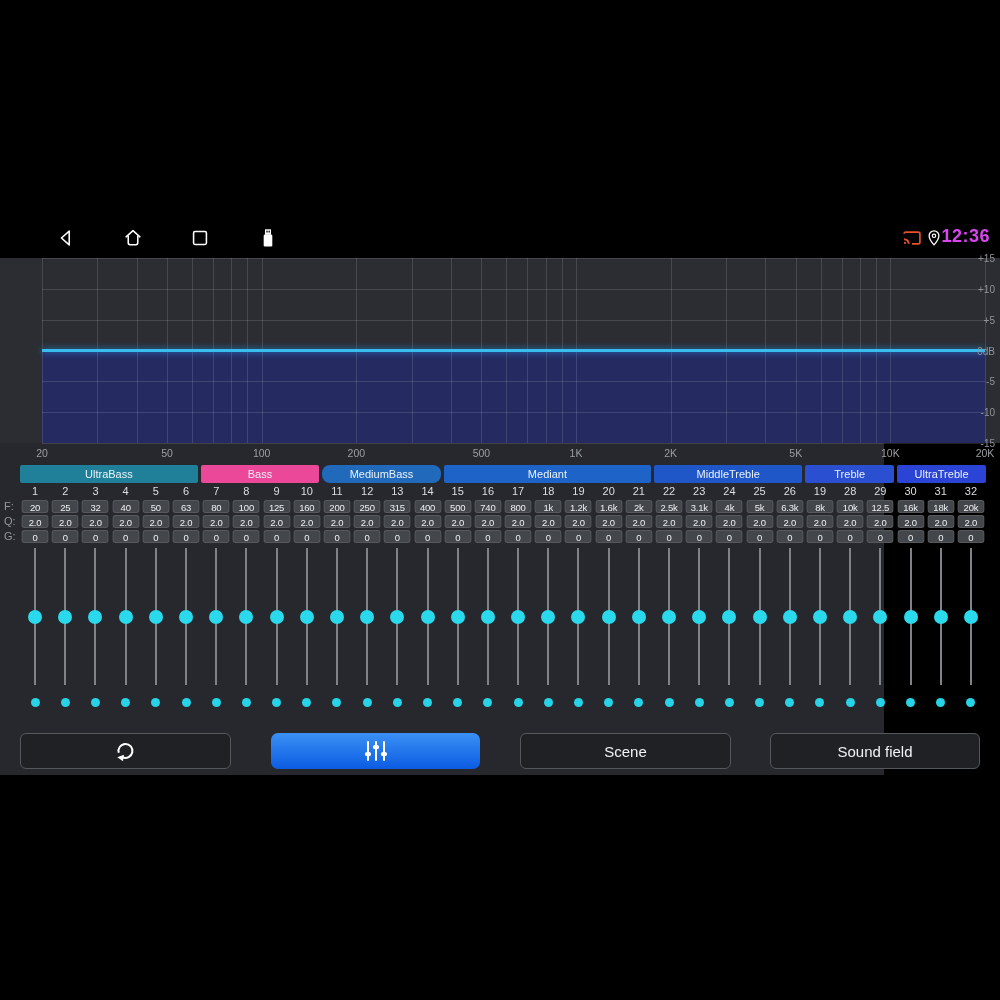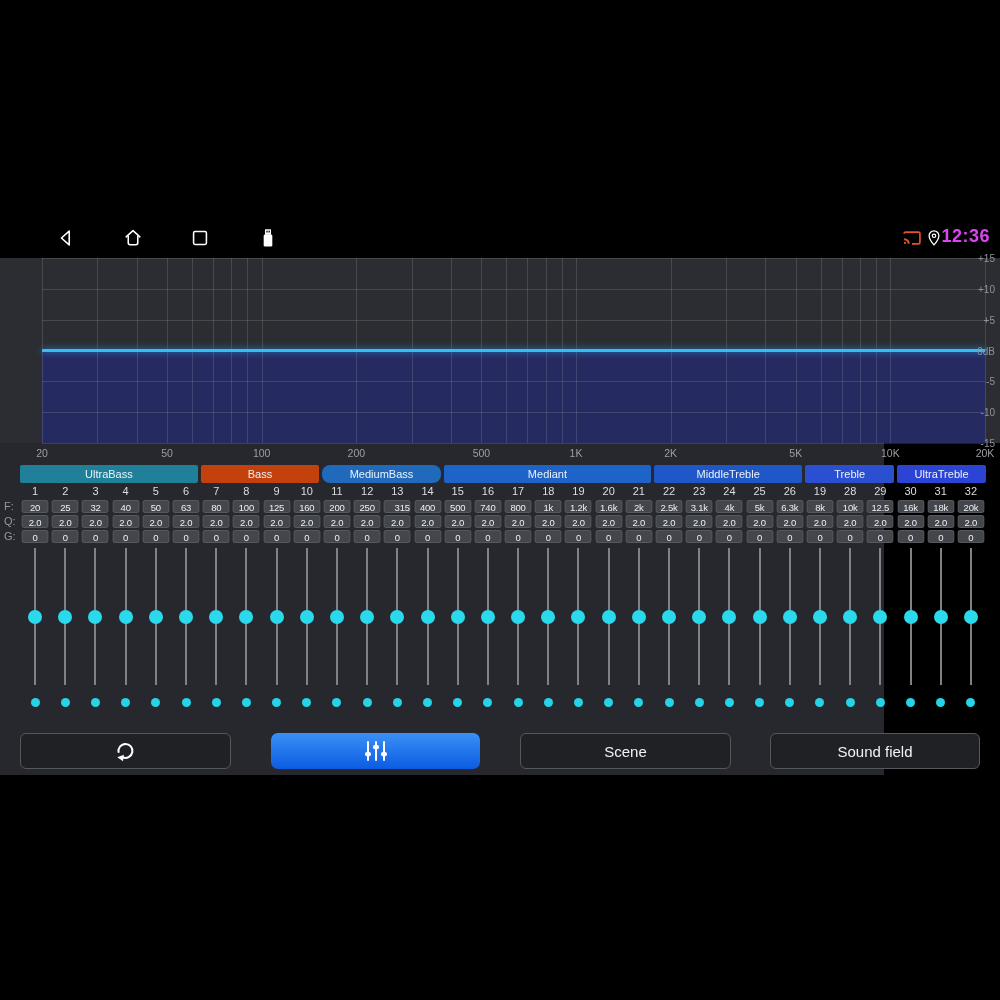--- a/index.html
+++ b/index.html
@@ -151,21 +151,21 @@
         <div style="left: 66.6667%;">2K</div>
         <div style="left: 79.9313%;">5K</div>
         <div style="left: 89.9657%;">10K</div>
         <div style="left: 100%;">20K</div>
       </div>
 
     <div id="bands">
         <div class="band" style="flex-grow: 6; background: rgb(32, 128, 154);">
           <span>UltraBass</span>
         </div>
-        <div class="band" style="flex-grow: 4; background: #c2410c;">
+        <div class="band" style="flex-grow: 4; background: #ec4899;">
           <span>Bass</span>
         </div>
         <div class="band" style="flex-grow: 4; background: rgb(33, 105, 187); border-radius: 8px;">
           <span>MediumBass</span>
         </div>
         <div class="band" style="flex-grow: 7; background: rgb(30, 99, 200);">
           <span>Mediant</span>
         </div>
         <div class="band" style="flex-grow: 5; background: rgb(32, 87, 200);">
           <span>MiddleTreble</span>
@@ -288,21 +288,21 @@
           <div class="ch-num">12</div>
           <div class="chip" style="top: 15px;">250</div>
           <div class="chip" style="top: 30px;">2.0</div>
           <div class="chip" style="top: 45px;">0</div>
           <div class="track"></div>
           <div class="knob" style="top: 125px; background: rgb(42, 217, 236);"></div>
           <div class="dot"></div>
         </div>
         <div class="ch">
           <div class="ch-num">13</div>
-          <div class="chip" style="top: 15px; text-align: right;">315</div>
+          <div class="chip" style="top: 15px;">315</div>
           <div class="chip" style="top: 30px;">2.0</div>
           <div class="chip" style="top: 45px;">0</div>
           <div class="track"></div>
           <div class="knob" style="top: 125px; background: rgb(42, 217, 236);"></div>
           <div class="dot"></div>
         </div>
         <div class="ch">
           <div class="ch-num">14</div>
           <div class="chip" style="top: 15px;">400</div>
           <div class="chip" style="top: 30px;">2.0</div>

